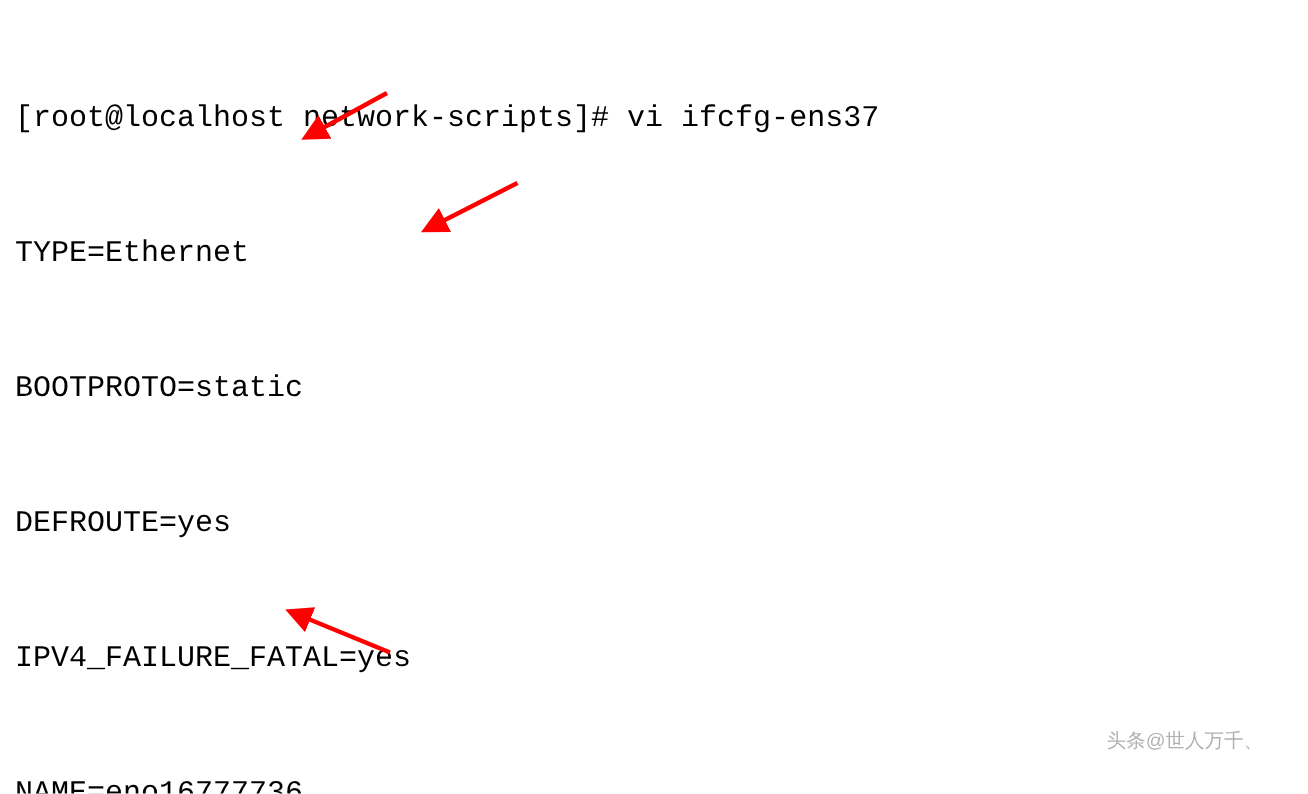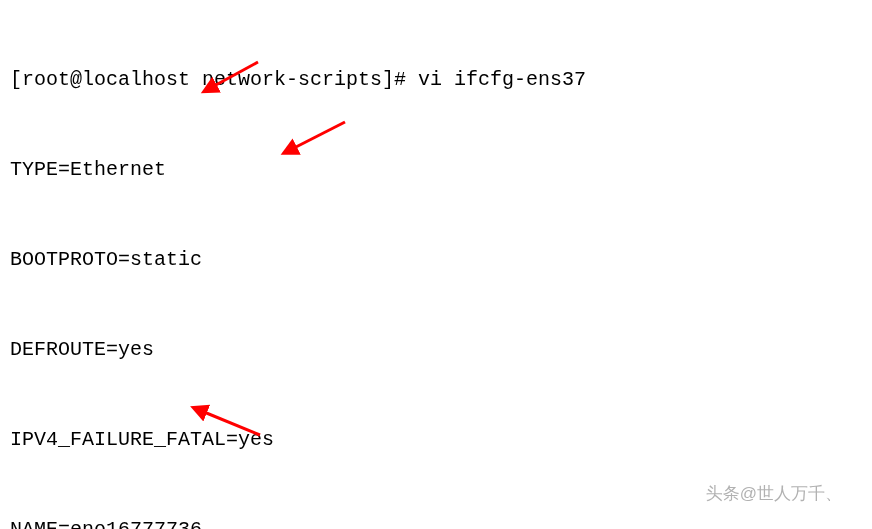--- a/index.html
+++ b/index.html
@@ -30,21 +30,21 @@
   .arrow {
     position: absolute;
     pointer-events: none;
   }
   .watermark {
     position: absolute;
     right: 30px;
     bottom: 20px;
     color: rgba(100,100,100,0.5);
     font-family: sans-serif;
-    font-size: 17px;
+    font-size: 13px;
   }
   .watermark2 {
     position: absolute;
     right: 40px;
     bottom: 5px;
     color: rgba(150,150,150,0.3);
     font-family: sans-serif;
     font-size: 14px;
   }
 </style>

